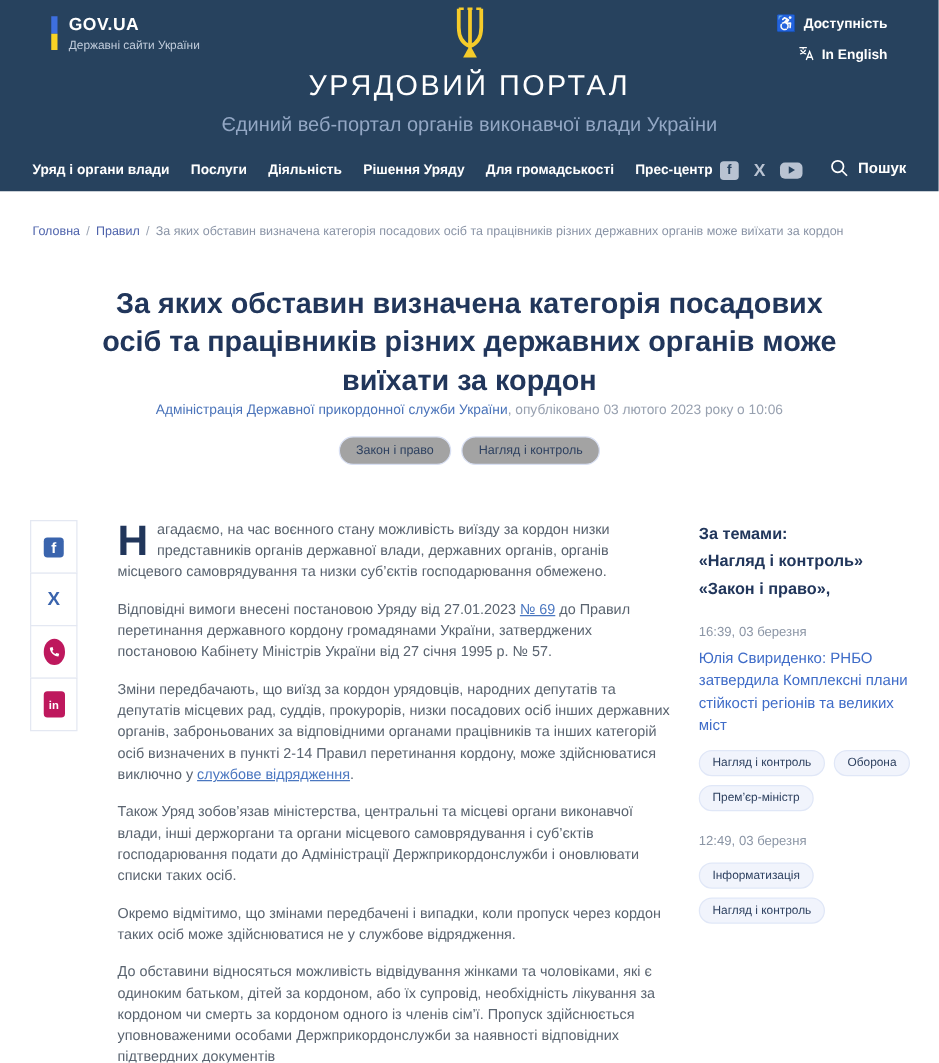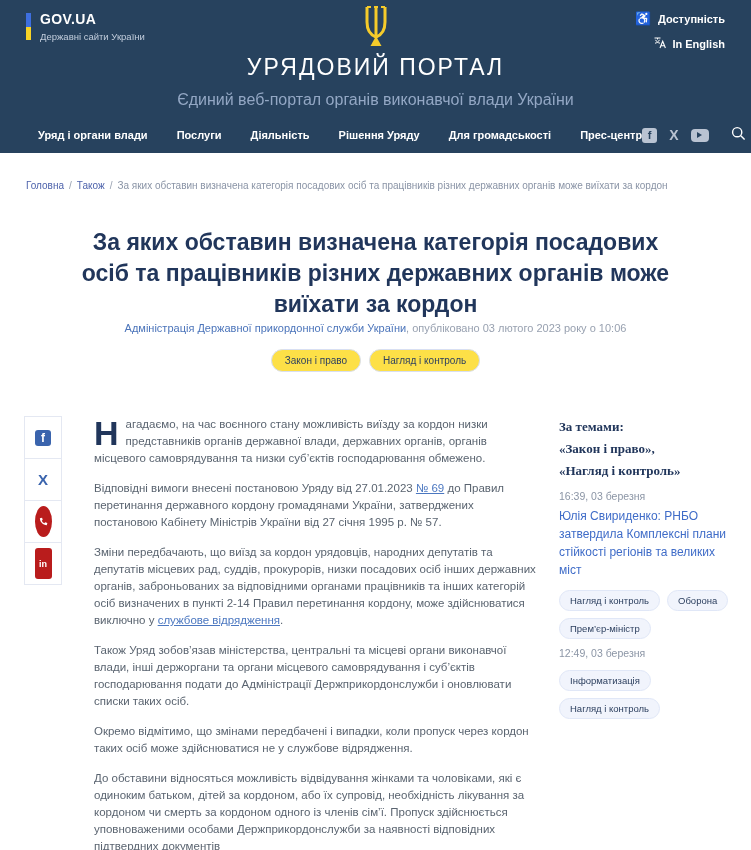--- a/index.html
+++ b/index.html
@@ -4,70 +4,70 @@
 <style>
   * { box-sizing: border-box; margin: 0; padding: 0; }
   html, body { width: 751px; height: 850px; overflow: hidden; }
   body {
     font-family: "Liberation Sans", sans-serif;
     background: #ffffff;
     color: #55606e;
   }
   
   .navyhead { background: #27425e; color: #fff; height: 153px; position: relative; }
-  .topbar-row { display: flex; justify-content: space-between; align-items: flex-start; padding: 11px 26px 0; position: relative; }
+  .topbar-row { display: flex; justify-content: space-between; align-items: flex-start; padding: 11px 41px 0; position: relative; }
   .brand { display: flex; gap: 9px; }
   .flag { width: 5px; height: 27px; display: flex; flex-direction: column; margin-top: 2px; }
   .flag .fb-b { flex: 1; background: #3e6fdf; }
   .flag .fb-y { flex: 1; background: #f8d325; }
   .brand-name { font-size: 14px; font-weight: bold; letter-spacing: .4px; }
   .brand-sub { font-size: 9.5px; color: #c2cddc; margin-top: 4px; }
   .trident { position: absolute; left: 50%; top: 5px; transform: translateX(-50%); }
   .top-links { display: flex; flex-direction: column; align-items: flex-end; gap: 10px; }
   .top-link { display: flex; align-items: center; gap: 6px; font-size: 11px; font-weight: bold; color: #fff; text-decoration: none; }
   .site-title { text-align: center; font-size: 23px; font-weight: normal; letter-spacing: 2px; text-transform: uppercase; margin-top: 3px; }
   .site-sub { text-align: center; font-size: 16px; color: #93a7c4; margin-top: 10px; }
   .nav-row { display: flex; align-items: center; justify-content: space-between; padding: 0 26px; margin-top: 17px; }
   .nav-links { display: flex; gap: 17px; }
-  .nav-link { font-size: 11px; font-weight: bold; color: #fff; text-decoration: none; white-space: nowrap; margin-left: 12px; }
+  .nav-link { font-size: 11px; font-weight: bold; color: #fff; text-decoration: none; white-space: nowrap; }
   .nav-right { display: flex; align-items: center; }
   .soc { display: flex; align-items: center; gap: 12px; margin-right: 22px; }
   .icn-nav-fb { width: 15px; height: 15px; background: #b9c3d2; border-radius: 3px; color: #27425e; font-weight: bold; font-size: 11px; display: flex; align-items: center; justify-content: center; }
   .icn-nav-x { color: #b9c3d2; font-size: 14px; font-weight: bold; }
   .icn-nav-yt { width: 18px; height: 13px; background: #b9c3d2; border-radius: 4px; display: flex; align-items: center; justify-content: center; }
   .icn-nav-yt .tri { width: 0; height: 0; border-left: 5px solid #27425e; border-top: 3.5px solid transparent; border-bottom: 3.5px solid transparent; }
   .search { display: flex; align-items: flex-start; gap: 7px; font-size: 12px; font-weight: bold; color: #fff; cursor: pointer; }
   
   .breadcrumb { padding: 27px 26px 0; font-size: 10px; color: #8a94a6; white-space: nowrap; overflow: hidden; }
   .bc-link { color: #4d62ab; text-decoration: none; }
   .bc-sep { margin: 0 5px; color: #9aa3b2; }
   
   .article-title { width: 612px; margin: 36px auto 0; text-align: center; font-size: 23px; line-height: 31px; font-weight: bold; color: #21365b; }
   .byline { text-align: center; margin-top: 2px; font-size: 11px; color: #98a1b0; }
   .byline a { color: #4b74ba; text-decoration: none; }
   .tags-row { display: flex; justify-content: center; gap: 8px; margin-top: 15px; }
-  .pill { border: 1px solid #d8dff2; border-radius: 15px; padding: 5px 13px; font-size: 10px; color: #2e4160; background: #fde047; white-space: nowrap; }
+  .pill { border: 1px solid #d8dff2; border-radius: 15px; padding: 5px 13px; font-size: 10px; color: #2e4160; background: #a3a3a3; white-space: nowrap; }
   
   .content { display: flex; padding: 0 24px; margin-top: 44px; }
   .share-col { width: 38px; flex: none; }
   .share-btn { width: 38px; height: 43px; border: 1px solid #e4e8f2; background: #fff; display: flex; align-items: center; justify-content: center; margin-top: -1px; cursor: pointer; }
   .share-btn:first-child { margin-top: 0; }
   .icn-fb { width: 16px; height: 16px; background: #3a64ad; border-radius: 3px; color: #fff; font-weight: bold; font-size: 12px; display: flex; align-items: center; justify-content: center; }
   .icn-x { color: #3a64ad; font-size: 15px; font-weight: bold; }
-  .icn-wa, .icn-in { width: 17px; height: 31px; background: #b91c1c; display: flex; align-items: center; justify-content: center; }
+  .icn-wa, .icn-in { width: 17px; height: 21px; background: #be185d; display: flex; align-items: center; justify-content: center; }
   .icn-wa { border-radius: 50%; }
   .icn-in { border-radius: 3px; color: #fff; font-weight: bold; font-size: 9px; }
   .article-col { margin-left: 32px; width: 444px; flex: none; font-size: 11.5px; line-height: 17px; color: #5a6470; }
   .article-col p { margin-bottom: 13px; }
   .dropcap { float: left; font-size: 34px; line-height: 30px; font-weight: bold; color: #21365b; margin: 2px 7px 0 0; }
   .inline-link { color: #4b77c0; text-decoration: underline; }
   
   .sidebar { margin-left: 21px; width: 172px; flex: none; }
-  .sb-heading { font-size: 13px; font-weight: bold; color: #21365b; line-height: 22px; font-family: Liberation Serif, serif; }
-  .sb-item { margin-top: 8px; }
+  .sb-heading { font-size: 13px; font-weight: bold; color: #21365b; line-height: 22px; }
+  .sb-item { margin-top: 18px; }
   .sb-time { font-size: 10.5px; color: #8b95a5; }
   .sb-title { display: block; font-size: 12px; line-height: 18px; font-weight: normal; color: #3f6cc8; text-decoration: none; margin-top: 5px; }
   .sb-tags { display: flex; flex-wrap: wrap; gap: 7px; margin-top: 11px; }
   .sb-pill { background: #f1f4fc; border: 1px solid #e0e7f7; border-radius: 13px; padding: 4px 10px; font-size: 9.5px; color: #2e4160; white-space: nowrap; cursor: pointer; }
 </style>
 </head>
 <body>
 
 <header class="navyhead">
   <div class="topbar-row">
@@ -132,21 +132,21 @@
               <circle cx="6.2" cy="6.2" r="4.6" fill="none" stroke="#fff" stroke-width="1.4"></circle>
               <path d="M9.8 9.8 L13.6 13.6" stroke="#fff" stroke-width="1.4"></path>
             </svg>
         </span>
         <span>Пошук</span>
       </div>
     </div>
   </div>
 </header>
 
-<div class="breadcrumb"><a class="bc-link" href="#">Головна</a><span class="bc-sep">/</span><a class="bc-link" href="#">Також</a><span class="bc-sep">/</span><span class="bc-current">За яких обставин визначена категорія посадових осіб та працівників різних державних органів може виїхати за кордон</span></div>
+<div class="breadcrumb"><a class="bc-link" href="#">Головна</a><span class="bc-sep">/</span><a class="bc-link" href="#">Правил</a><span class="bc-sep">/</span><span class="bc-current">За яких обставин визначена категорія посадових осіб та працівників різних державних органів може виїхати за кордон</span></div>
 
 <h1 class="article-title">За яких обставин визначена категорія посадових осіб та працівників різних державних органів може виїхати за кордон</h1>
 
 <div class="byline">
   <a href="#">Адміністрація Державної прикордонної служби України</a><span>, опубліковано 03 лютого 2023 року о 10:06</span>
 </div>
 
 <div class="tags-row">
     <span class="pill">Закон і право</span>
     <span class="pill">Нагляд і контроль</span>
@@ -175,22 +175,22 @@
       <p><span class="dropcap">Н</span>агадаємо, на час воєнного стану можливість виїзду за кордон низки представників органів державної влади, державних органів, органів місцевого самоврядування та низки суб’єктів господарювання обмежено.</p>
       <p>Відповідні вимоги внесені постановою Уряду від 27.01.2023 <a class="inline-link" href="#">№ 69</a> до Правил перетинання державного кордону громадянами України, затверджених постановою Кабінету Міністрів України від 27 січня 1995 р. № 57.</p>
       <p>Зміни передбачають, що виїзд за кордон урядовців, народних депутатів та депутатів місцевих рад, суддів, прокурорів, низки посадових осіб інших державних органів, заброньованих за відповідними органами працівників та інших категорій осіб визначених в пункті 2-14 Правил перетинання кордону, може здійснюватися виключно у <a class="inline-link" href="#">службове відрядження</a>.</p>
       <p>Також Уряд зобов’язав міністерства, центральні та місцеві органи виконавчої влади, інші держоргани та органи місцевого самоврядування і суб’єктів господарювання подати до Адміністрації Держприкордонслужби і оновлювати списки таких осіб.</p>
       <p>Окремо відмітимо, що змінами передбачені і випадки, коли пропуск через кордон таких осіб може здійснюватися не у службове відрядження.</p>
       <p>До обставини відносяться можливість відвідування жінками та чоловіками, які є одиноким батьком, дітей за кордоном, або їх супровід, необхідність лікування за кордоном чи смерть за кордоном одного із членів сім’ї. Пропуск здійснюється уповноваженими особами Держприкордонслужби за наявності відповідних підтвердних документів</p>
     </div>
   <aside class="sidebar">
     <div class="sb-heading">
         <div>За темами:</div>
+        <div>«Нагляд і контроль»</div>
         <div>«Закон і право»,</div>
-        <div>«Нагляд і контроль»</div>
       </div>
     <div>
         <div class="sb-item">
           <div class="sb-time">16:39, 03 березня</div>
           <a class="sb-title" href="#">Юлія Свириденко: РНБО затвердила Комплексні плани стійкості регіонів та великих міст</a>
           <div class="sb-tags">
             <span class="sb-pill">Нагляд і контроль</span>
             <span class="sb-pill">Оборона</span>
             <span class="sb-pill">Прем’єр-міністр</span>
           </div>

